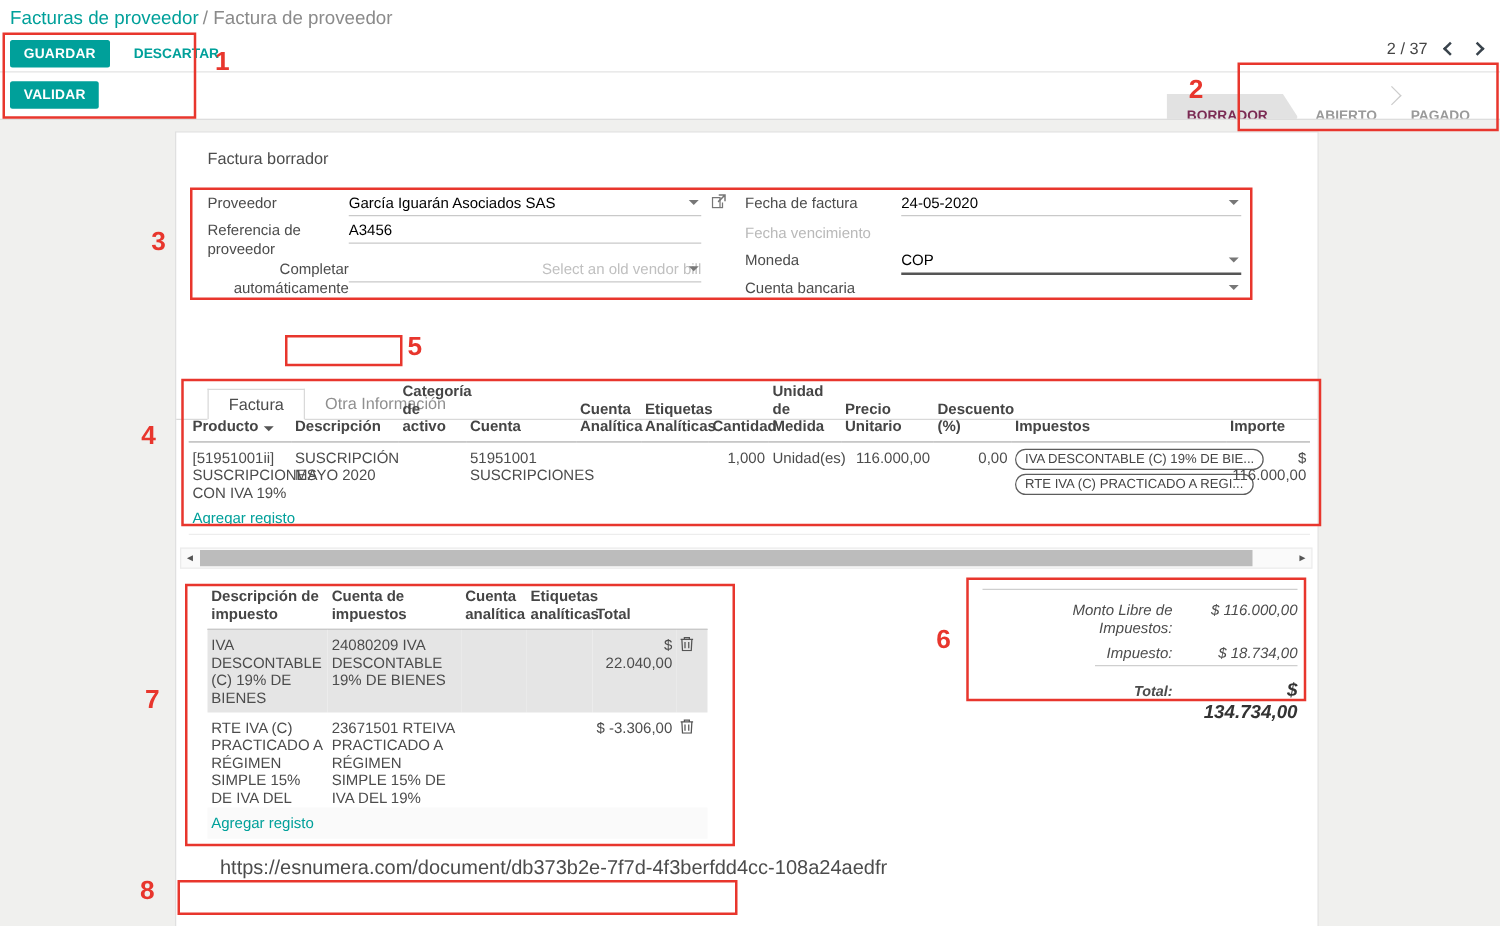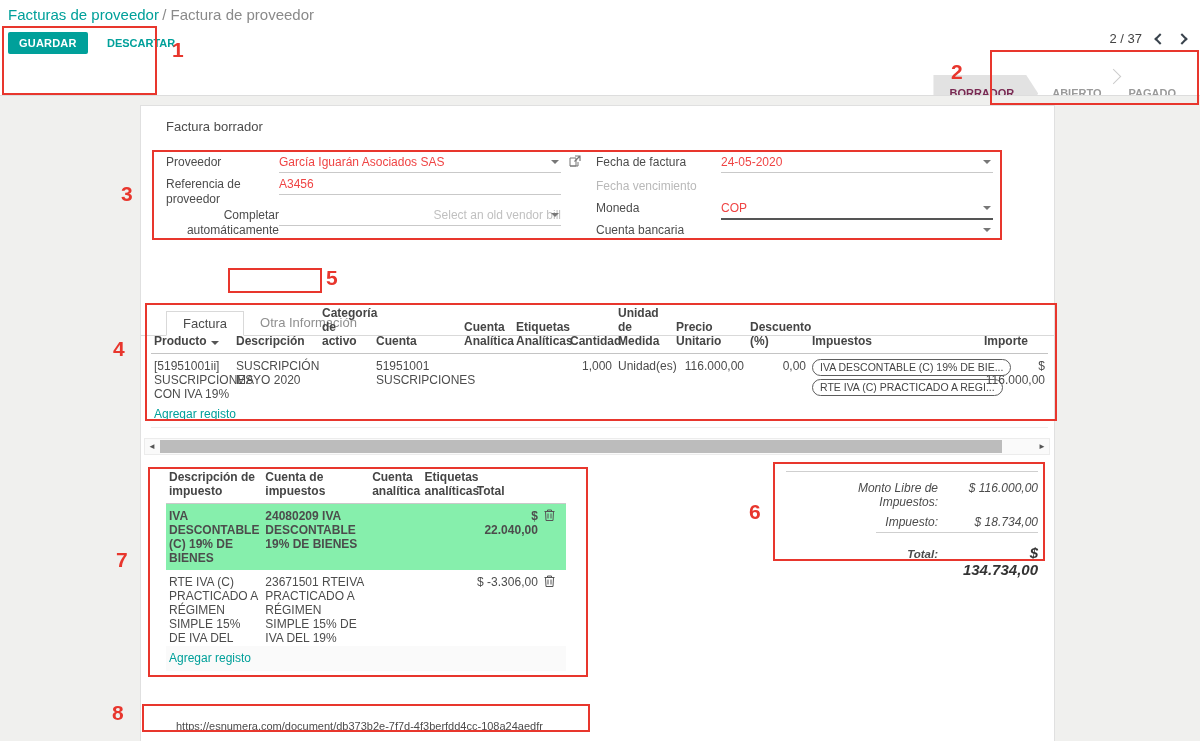--- a/index.html
+++ b/index.html
@@ -48,21 +48,21 @@
   
   .card { position:absolute; left:140px; top:105px; width:915px; height:650px; background:#fff; border:1px solid #e0e0e0; }
   .sheet-title { position:absolute; left:25px; top:13px; font-size:13px; color:#4c4c4c; }
 
   .field { position:absolute; display:flex; }
   .f-label { width:113px; font-size:12px; color:#4c4c4c; line-height:15px; padding-top:1px; }
   .f-label.muted { color:#b9b9b9; }
   .f-ctrl { position:relative; font-size:12px; line-height:16px; border-bottom:1px solid #c9c9c9; padding-bottom:2px; }
   .f-ctrl.no-line { border-bottom:none; }
   .f-ctrl.strong-line { border-bottom:2px solid #555; }
-  .f-ctrl .val { color:#ef4444; }
+  .f-ctrl .val { color:#000000; }
   .f-ctrl .ph { color:#c0c0c0; }
   .caret { position:absolute; right:2px; top:6px; width:0; height:0; border-left:4px solid transparent; border-right:4px solid transparent; border-top:4px solid #777; cursor:pointer; }
   .ext-ic { position:absolute; right:-20px; top:1px; cursor:pointer; }
 
   
   .tabs { position:absolute; left:0; top:165px; width:100%; height:25px; border-bottom:1px solid #d9d9d9; padding-left:25px; display:flex;margin-top:40px; }
   .tab { font-size:13px; padding:4px 16px; cursor:pointer; color:#8f8f8f; }
   .tab.active { color:#4c4c4c; background:#fff; border:1px solid #d9d9d9; border-bottom:1px solid #fff; margin-bottom:-1px; }
 
   
@@ -77,35 +77,35 @@
 
   
   .hscroll { position:absolute; left:3px; top:332px; width:906px; height:17px; background:#fafafa; border:1px solid #ececec; display:flex; align-items:center; }
   .hs-arrow { width:14px; height:15px; font-size:8px; line-height:15px; text-align:center; color:#555; cursor:pointer; }
   .hs-thumb { height:13px; background:#bcbcbc; flex:0 0 842px; margin-left:1px; cursor:grab; }
 
   
   .tax-table { position:absolute; left:25px; top:362px; width:400px; border-collapse:collapse; table-layout:fixed; }
   .tax-table th { font-size:12px; font-weight:bold; color:#454545; text-align:left; vertical-align:bottom; padding:2px 3px 5px 3px; border-bottom:1px solid #c9c9c9; }
   .tax-table td { font-size:12px; color:#4c4c4c; vertical-align:top; padding:5px 3px; }
-  .tax-row-odd { background:#86efac;font-weight:bold; }
+  .tax-row-odd { background:#e5e5e5; }
   .tax-add { position:absolute; left:25px; top:540px; width:400px; background:#fafafa; }
   .trash-btn { background:none; border:none; cursor:pointer; padding:0; }
 
   
   .totals { position:absolute; left:645px; top:365px; width:252px; border-top:1px solid #cfcfcf; padding-top:6px;font-style:italic; }
   .t-row { display:flex; justify-content:flex-end; align-items:baseline; padding:3px 0; }
   .t-label { width:152px; text-align:right; font-size:12px; color:#4c4c4c; padding-right:14px; }
   .t-val { width:86px; text-align:right; font-size:12px; color:#4c4c4c; }
   .t-row.total { border-top:1px solid #cfcfcf; margin-left:90px; padding-top:11px; }
   .t-row.total .t-label { width:62px; font-weight:bold; font-size:11.5px; }
   .t-row.total .t-val { font-weight:bold; font-size:15px; color:#333; }
 
   
-  .doc-url { position:absolute; left:35px; top:614px; font-size:11px; color:#4c4c4c; }
+  .doc-url { position:absolute; left:35px; top:580px; font-size:16px; color:#4c4c4c; }
 
   
   .ann-box { position:absolute; border:2px solid #e8362d; pointer-events:none; }
   .ann-num { position:absolute; color:#e8362d; font-weight:bold; font-size:21px; font-family:"Liberation Sans", sans-serif; }
 </style>
 </head>
 <body>
 
 <div class="screen">
 
@@ -119,20 +119,23 @@
     <span class="pager-value">2 / 37</span>
     <span class="pchev prev"></span>
     <span class="pchev next"></span>
   </div>
 
   <div class="btn-row1">
     <button class="btn-primary">GUARDAR</button>
     <button class="btn-link">DESCARTAR</button>
   </div>
 
+  <div class="btn-row2">
+    <button class="btn-primary">VALIDAR</button>
+  </div>
 
   <div class="statusbar">
     <div class="st-item active">BORRADOR</div>
     <div class="st-item">ABIERTO</div>
     <div class="st-chevron"></div>
     <div class="st-item">PAGADO</div>
   </div>
 
   <div class="content-bg"></div>
 

